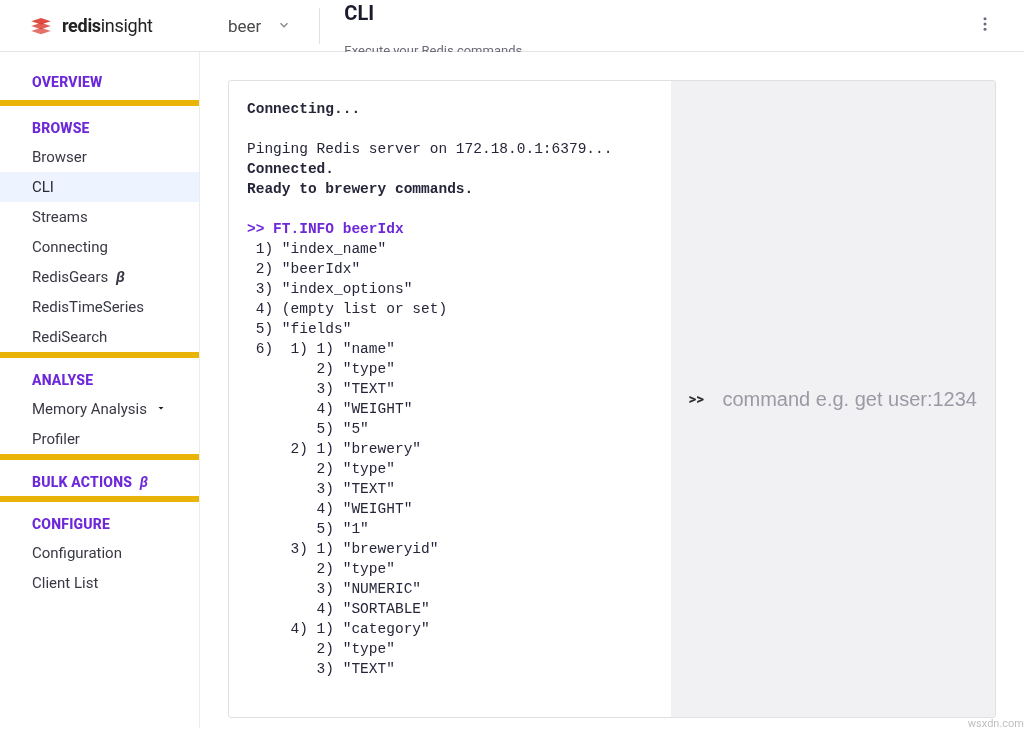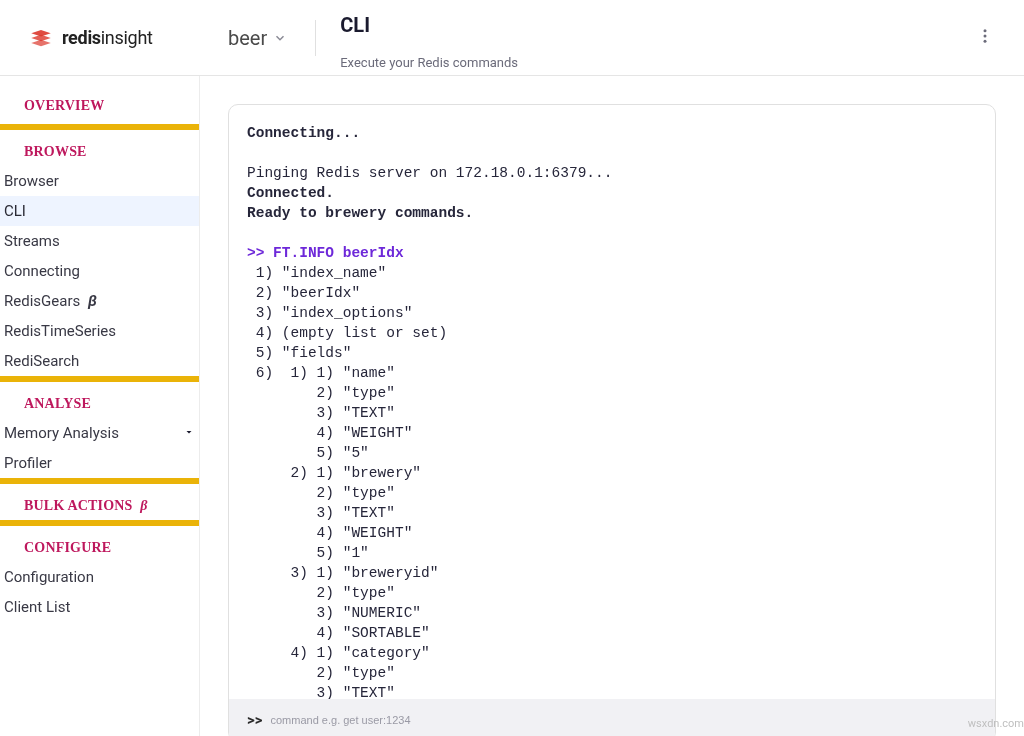--- a/index.html
+++ b/index.html
@@ -6,21 +6,21 @@
   body {
     font-family: -apple-system, BlinkMacSystemFont, "Segoe UI", Roboto, sans-serif;
     background: #fff;
     color: #1a1a1a;
     width: 1024px;
     height: 736px;
     overflow: hidden;
     position: relative;
   }
   .top-bar {
-    height: 76px;
+    height: 52px;
     border-bottom: 1px solid #e5e5e5;
     display: flex;
     align-items: center;
     padding: 0 20px 0 0;
   }
   .logo-area {
     width: 200px;
     display: flex;
     align-items: center;
     padding-left: 28px;
@@ -29,24 +29,24 @@
   .logo-icon { width: 26px; height: 26px; }
   .logo-text {
     font-size: 18px;
     letter-spacing: -0.3px;
     color: #222;
   }
   .logo-text .bold { font-weight: 700; }
   .db-selector {
     display: flex;
     align-items: center;
-    gap: 6px;
+    gap: 16px;
     padding: 0 28px;
     color: #4a4a4a;
-    font-size: 20px;
+    font-size: 17px;
     cursor: pointer;
     text-align: right;
   }
   .db-selector svg { width: 14px; height: 14px; }
   .divider-vert {
     width: 1px;
     height: 36px;
     background: #e0e0e0;
   }
   .page-title-block {
@@ -76,54 +76,53 @@
   }
   .sidebar {
     width: 200px;
     border-right: 1px solid #ececec;
     padding-top: 18px;
     overflow-y: auto;
   }
   .nav-heading {
     font-size: 14px;
     font-weight: 800;
-    color: #be185d;
-    padding: 6px 20px 6px 24px;
+    color: #6d28d9;
+    padding: 6px 20px 6px 32px;
     letter-spacing: 0.2px;
-    font-family: Liberation Serif, serif;
   }
   .nav-group-top { padding-top: 4px; padding-bottom: 10px; }
   .nav-group { padding-top: 14px; padding-bottom: 6px; border-top: 6px solid #eab308; }
   .nav-item {
     font-size: 15px;
     color: #393945;
-    padding: 6px 4px;
+    padding: 6px 32px;
     cursor: pointer;
     display: flex;
     align-items: center;
     justify-content: space-between;
   }
   .nav-item.active { background: #eef4ff; color: #2a2a35; }
   .nav-item .caret svg { width: 12px; height: 12px; }
   .beta { font-weight: 700; font-style: italic; margin-left: 4px; }
 
   .content {
     flex: 1;
     padding: 28px 28px 10px 28px;
     background: #fff;
     overflow: hidden;
     display: flex;
     flex-direction: column;
   }
   .cli-box {
     border: 1px solid #e0e0e0;
-    border-radius: 10px;
-    flex: 1;
-    display: flex;
-    flex-direction: column;
+    border-radius: 3px;
+    flex: 1;
+    display: flex;
+    flex-direction: row;
     overflow: hidden;
   }
   .cli-output {
     flex: 1;
     overflow-y: auto;
     font-family: "SFMono-Regular", Consolas, "Liberation Mono", Menlo, monospace;
     font-size: 14.5px;
     line-height: 1.38;
     padding: 18px 18px 6px 18px;
     color: #26263a;
@@ -141,23 +140,24 @@
   }
   .cli-input-row .pp {
     font-weight: 700;
     margin-right: 8px;
     color: #2a2a2a;
   }
   .cli-input-row input {
     border: none;
     background: transparent;
     outline: none;
-    font-size: 11px;
+    font-size: 20px;
     flex: 1;
     color: #333;
+    text-align: right;
   }
   .cli-input-row input::placeholder { color: #9a9aa5; }
 
   .watermark {
     position: absolute;
     bottom: 6px;
     right: 0;
     font-size: 11px;
     color: #bfbfbf;
   }

